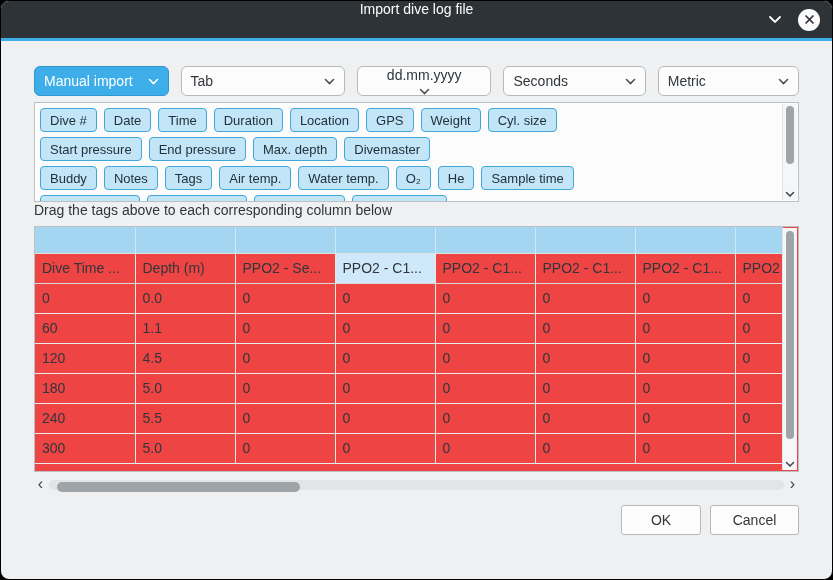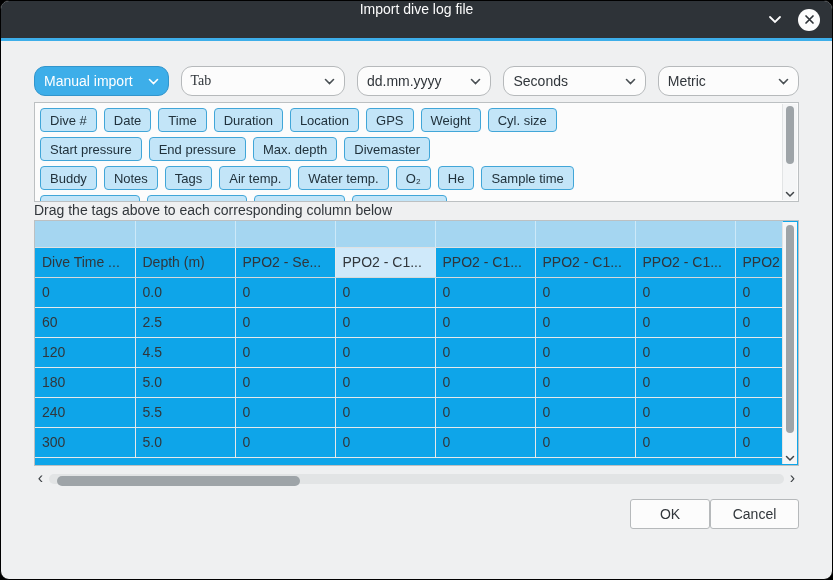--- a/index.html
+++ b/index.html
@@ -12,56 +12,56 @@
   .title{color:#fcfcfc;font-size:14px}
   .tb-buttons{position:absolute;right:12px;top:0;height:100%;display:flex;align-items:center;gap:12px}
   .tb-btn{width:22px;height:22px;display:flex;align-items:center;justify-content:center;cursor:pointer;color:#fcfcfc}
   .close-btn{background:#fcfcfc;border-radius:50%;color:#2e3338}
   .accent{height:3px;background:#3daee9;flex:none}
 
   .body{padding:25px 33px 0;flex:1;display:flex;flex-direction:column}
 
   
   .combo-row{display:flex;gap:12px;height:30px;flex:none}
-  .combo{height:30px;background:#fcfcfc;border:1px solid #b6b9bb;border-radius:11px;display:flex;align-items:center;justify-content:space-between;padding:0 9px;font-size:14px;color:#31363b;cursor:pointer}
+  .combo{height:30px;background:#fcfcfc;border:1px solid #b6b9bb;border-radius:6px;display:flex;align-items:center;justify-content:space-between;padding:0 9px;font-size:14px;color:#31363b;cursor:pointer}
   .combo.primary{background:#3daee9;border-color:#3295cc;color:#fff}
   .combo-arrow{display:flex;align-items:center;color:#4a5054}
   .combo.primary .combo-arrow{color:#fff}
 
   
   .tag-box{margin-top:6px;height:100px;background:#fcfcfc;border:1px solid #bcc0c2;position:relative;overflow:hidden;flex:none}
   .tag-rows{position:absolute;left:5px;top:5px;right:20px}
   .tag-row{display:flex;gap:7px;margin-bottom:5px;height:24px}
   .chip{display:inline-flex;align-items:center;height:24px;padding:8px 9px;border:1px solid #41a6d8;border-radius:4px;background:#c3e5f8;font-size:13px;color:#21323c;white-space:nowrap;cursor:grab}
 
   
   .vscroll{position:absolute;top:1px;right:1px;bottom:1px;width:15px;background:#f5f6f7;border-left:1px solid #e2e4e5}
   .vthumb{position:absolute;left:3px;width:8px;background:#9ea4a8;border-radius:4px;cursor:pointer}
   .scroll-chevron{position:absolute;bottom:2px;left:0;width:100%;display:flex;justify-content:center;color:#3f4347;cursor:pointer}
 
   .hint{font-size:14px;color:#31363b;height:18px;flex:none}
 
   
-  .table-area{height:246px;border:1px solid #bcc0c2;background:#0ea5e9;position:relative;flex:none}
+  .table-area{margin-top:6px;height:246px;border:1px solid #bcc0c2;background:#ef4444;position:relative;flex:none}
   .table-clip{position:absolute;inset:0 15px 0 0;overflow:hidden}
   table{border-collapse:collapse;table-layout:fixed;width:800px;font-size:14px;color:#31363b}
   td{width:100px;height:30px;padding:0 7px;border-right:1px solid #e7e9ea;border-bottom:1px solid #e7e9ea;overflow:hidden;white-space:nowrap;vertical-align:middle}
   tr.drop-row td{height:26px;background:#a5d6f1;border-right:1px solid #cde9f8;border-bottom:1px solid #dfe1e2;cursor:pointer}
   tr.head-row td{border-bottom:1px solid #d6d9da;cursor:pointer}
   tr.head-row td.hl{background:#cfe9fa}
 
   
   .hscroll{margin-top:6px;height:14px;position:relative;flex:none}
   .harrow{position:absolute;top:-1px;width:13px;height:14px;color:#3f4347;font-size:16px;line-height:14px;text-align:center;cursor:pointer}
   .harrow.left{left:0}.harrow.right{right:0}
   .htrack{position:absolute;left:15px;right:15px;top:2px;bottom:2px;background:#e2e4e5;border-radius:5px}
   .hthumb{position:absolute;left:8px;top:2px;height:10px;width:243px;background:#9ea4a8;border-radius:5px;cursor:pointer}
 
   
-  .btn-row{margin-top:13px;display:flex;justify-content:flex-end;flex:none}
+  .btn-row{margin-top:13px;display:flex;justify-content:flex-end;gap:9px;flex:none}
   .btn{height:30px;background:#fcfcfc;border:1px solid #b6b9bb;border-radius:3px;font-size:14px;color:#31363b;display:flex;align-items:center;justify-content:center;cursor:pointer;font-family:"Liberation Sans",sans-serif}
   .btn.ok{width:80px}
   .btn.cancel{width:89px}
 </style>
 </head>
 <body>
 
 <div class="screen">
   <div class="window">
 
@@ -86,29 +86,29 @@
 
       <div class="combo-row">
           <div class="combo primary" style="width: 139px;">
             <span>Manual import</span>
             <span class="combo-arrow">
               <svg width="11" height="7" viewBox="0 0 11 7">
                 <path d="M1.5 1.5l4 4 4-4" fill="none" stroke="currentColor" stroke-width="1.6" stroke-linecap="round"></path>
               </svg>
             </span>
           </div>
-          <div class="combo" style="width: 170px; font-family: Liberation Serif, serif;">
+          <div class="combo" style="width: 170px;">
             <span>Tab</span>
             <span class="combo-arrow">
               <svg width="11" height="7" viewBox="0 0 11 7">
                 <path d="M1.5 1.5l4 4 4-4" fill="none" stroke="currentColor" stroke-width="1.6" stroke-linecap="round"></path>
               </svg>
             </span>
           </div>
-          <div class="combo" style="width: 139px;">
+          <div class="combo" style="width: 139px; flex-direction: column;">
             <span>dd.mm.yyyy</span>
             <span class="combo-arrow">
               <svg width="11" height="7" viewBox="0 0 11 7">
                 <path d="M1.5 1.5l4 4 4-4" fill="none" stroke="currentColor" stroke-width="1.6" stroke-linecap="round"></path>
               </svg>
             </span>
           </div>
           <div class="combo" style="width: 147px;">
             <span>Seconds</span>
             <span class="combo-arrow">
@@ -203,21 +203,21 @@
                   <td>0.0</td>
                   <td>0</td>
                   <td>0</td>
                   <td>0</td>
                   <td>0</td>
                   <td>0</td>
                   <td>0</td>
                 </tr>
                 <tr>
                   <td>60</td>
-                  <td>2.5</td>
+                  <td>1.1</td>
                   <td>0</td>
                   <td>0</td>
                   <td>0</td>
                   <td>0</td>
                   <td>0</td>
                   <td>0</td>
                 </tr>
                 <tr>
                   <td>120</td>
                   <td>4.5</td>

